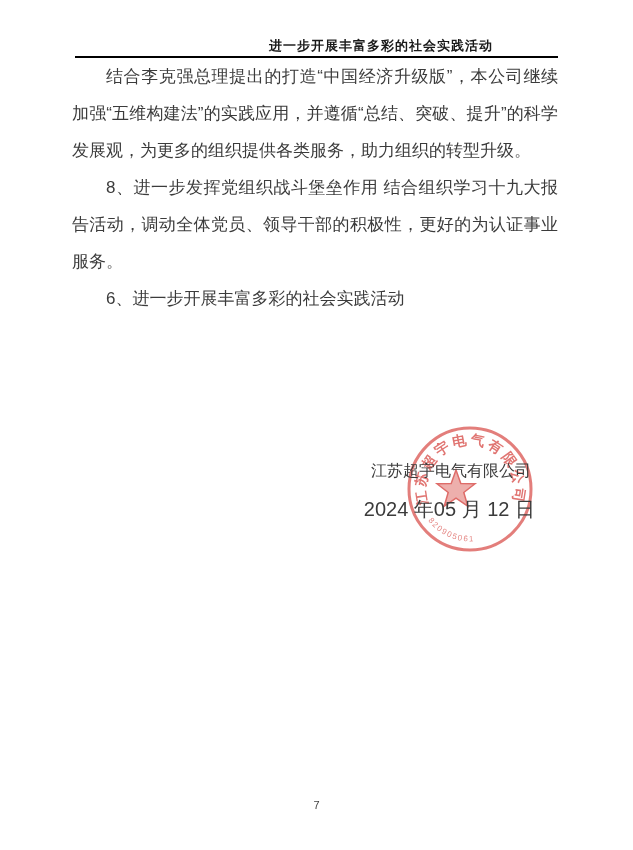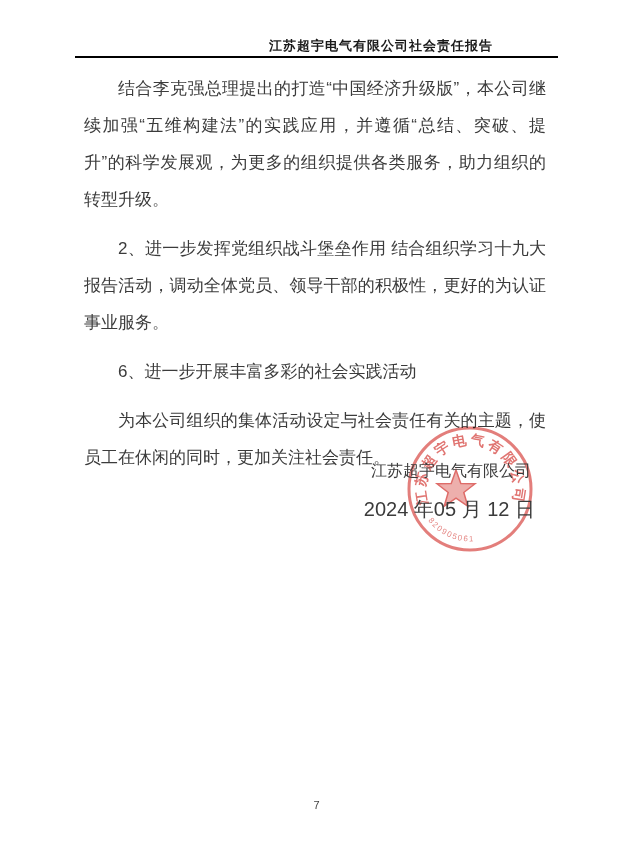--- a/index.html
+++ b/index.html
@@ -32,21 +32,21 @@
   .doc-body{
     position:absolute;
     left:72px;top:58px;
     width:486px;
     color:var(--body-text);
     font-size:17px;
     line-height:37px;
     text-align:justify;
   }
   .doc-body p{
-    margin:12px;
+    margin:0;
     text-indent:2em;
   }
   .signature-company{
     position:absolute;
     top:461px;right:102px;
     font-size:16px;
     color:var(--body-text);
     white-space:nowrap;
     z-index:3;
   }
@@ -101,28 +101,27 @@
     text-align:center;
     font-size:11px;
     color:#444444;
   }
 </style>
 </head>
 <body>
 
 <div class="page">
 
-  <div class="header-title">江苏超宇电气有限公司社会责任报告</div>
+  <div class="header-title">进一步开展丰富多彩的社会实践活动</div>
   <div class="header-rule"></div>
 
   <div class="doc-body">
     <p>结合李克强总理提出的打造“中国经济升级版”，本公司继续加强“五维构建法”的实践应用，并遵循“总结、突破、提升”的科学发展观，为更多的组织提供各类服务，助力组织的转型升级。</p>
-    <p>2、进一步发挥党组织战斗堡垒作用 结合组织学习十九大报告活动，调动全体党员、领导干部的积极性，更好的为认证事业服务。</p>
+    <p>8、进一步发挥党组织战斗堡垒作用 结合组织学习十九大报告活动，调动全体党员、领导干部的积极性，更好的为认证事业服务。</p>
     <p>6、进一步开展丰富多彩的社会实践活动</p>
-    <p>为本公司组织的集体活动设定与社会责任有关的主题，使员工在休闲的同时，更加关注社会责任。</p>
   </div>
 
   <div class="seal">
     <svg width="128" height="128" viewBox="0 0 128 128">
       <defs>
         <path id="arcTop" d="M 28,91 A 44.4,44.4 0 1 1 100,91" fill="none"></path>
         <path id="arcBottom" d="M 16,86 A 52.4,52.4 0 0 0 112,86" fill="none"></path>
       </defs>
       <circle class="seal-ring" cx="64" cy="65" r="61"></circle>
       <polygon class="seal-star" points="50,46 54.8,59.4 69,59.8 57.8,68.5 61.8,82.2 50,74.2 38.2,82.2 42.2,68.5 31,59.8 45.2,59.4"></polygon>

